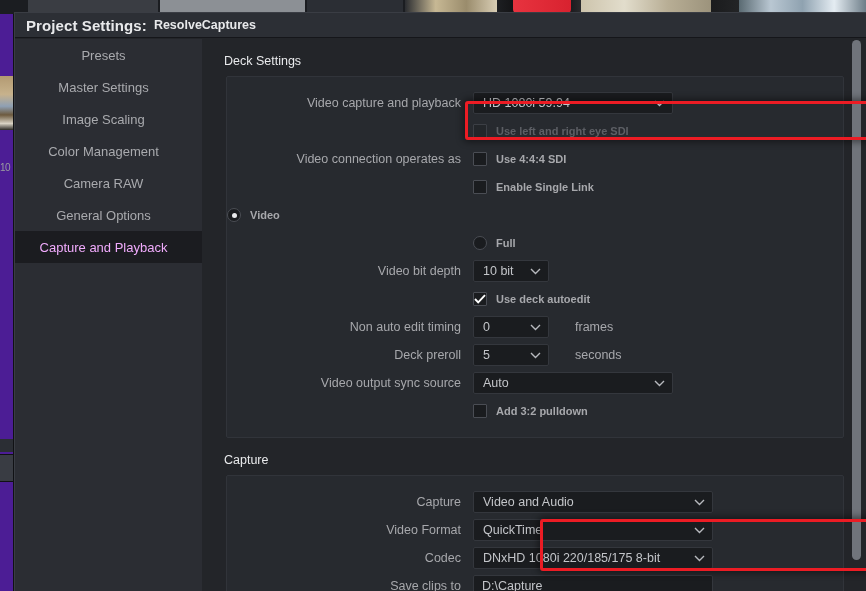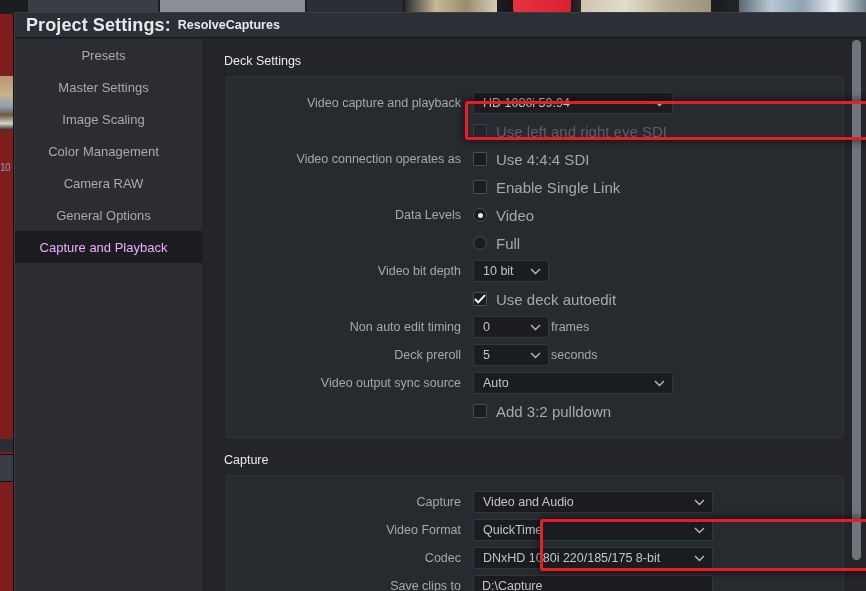--- a/index.html
+++ b/index.html
@@ -22,21 +22,21 @@
   .bg-tab { position: absolute; top: 0; height: 14px; }
 
   .bg-thumbstrip {
     position: absolute; left: 405px; top: 0; width: 461px; height: 13px;
     display: flex; overflow: hidden;
   }
   .bg-thumb { height: 13px; }
 
   .bg-left-panel {
     position: absolute; left: 0; top: 14px; width: 14px; height: 577px;
-    background: #7f1d1d; border-right: 1px solid #101114;
+    background: #4c1d95; border-right: 1px solid #101114;
   }
   .bg-left-thumb {
     position: absolute; left: 0; top: 62px; width: 13px; height: 54px;
     background: linear-gradient(#b39a72 0%, #c7b28c 34%, #8fa0b4 56%, #6d5a3e 72%, #d8d2c4 88%, #2b2a26 100%);
   }
   .bg-left-text {
     position: absolute; left: 0px; top: 148px; width: 14px;
     font-size: 10px; color: #9a9ba0; letter-spacing: -0.5px;
   }
   .bg-left-row-a {
@@ -76,21 +76,21 @@
   }
 
   #titlebar {
     height: 25px;
     background: #2c2f35;
     border-bottom: 1px solid #15161a;
     display: flex; align-items: center;
     padding-left: 11px;
   }
   #titlebar .t-label {
-    font-size: 18px; font-weight: bold; color: #e8e9eb;
+    font-size: 15px; font-weight: bold; color: #e8e9eb;
     letter-spacing: 0.1px;
   }
   #titlebar .t-name {
     font-size: 12.5px; font-weight: bold; color: #e8e9eb;
     margin-left: 7px;
   }
 
   #dlg-body { position: absolute; left: 0; top: 26px; right: 0; bottom: 0; }
 
   
@@ -181,34 +181,34 @@
     border-radius: 1px;
     margin-right: 9px;
     flex: 0 0 auto;
     display: flex; align-items: center; justify-content: center;
     cursor: pointer;
   }
   .cb.dim { border-color: #3c3f45; background: #23262a; }
   .cb.checked { background: #1a1c1f; }
   .cb .tick { display: block; }
 
-  .cb-text { font-size: 15px; color: #a7a8ac; white-space: nowrap; }
+  .cb-text { font-size: 11px; color: #a7a8ac; white-space: nowrap; font-weight: bold; }
   .cb-text.dim { color: #5d5f65; }
 
   
   .rb {
     width: 14px; height: 14px; border-radius: 50%;
     background: #1a1c1f; border: 1px solid #4a4d54;
     margin-right: 9px; flex: 0 0 auto;
     display: flex; align-items: center; justify-content: center;
     cursor: pointer;
   }
   .rb .dot { width: 5px; height: 5px; border-radius: 50%; background: #e8e9eb; }
 
-  .unit { font-size: 12.5px; color: #a7a8ac; margin-left: 2px; }
+  .unit { font-size: 12.5px; color: #a7a8ac; margin-left: 26px; }
 
   
   .offset-ctl { margin-left: 246px; }
 
   
   .hl {
     position: absolute;
     border: 3px solid #ec1c24;
     border-radius: 3px;
     pointer-events: none;
@@ -332,21 +332,20 @@
         </div>
 
         <div class="row">
           <div class="ctl offset-ctl">
             <span class="cb"></span>
             <span class="cb-text">Enable Single Link</span>
           </div>
         </div>
 
         <div class="row">
-          <div class="lbl">Data Levels</div>
           <div class="ctl">
             <span class="rb">
               <span class="dot"></span>
             </span>
             <span class="cb-text">Video</span>
           </div>
         </div>
 
         <div class="row">
           <div class="ctl offset-ctl">

